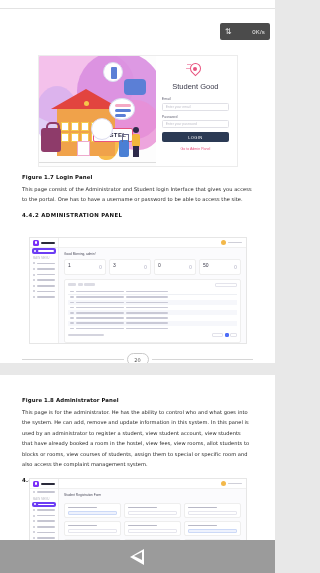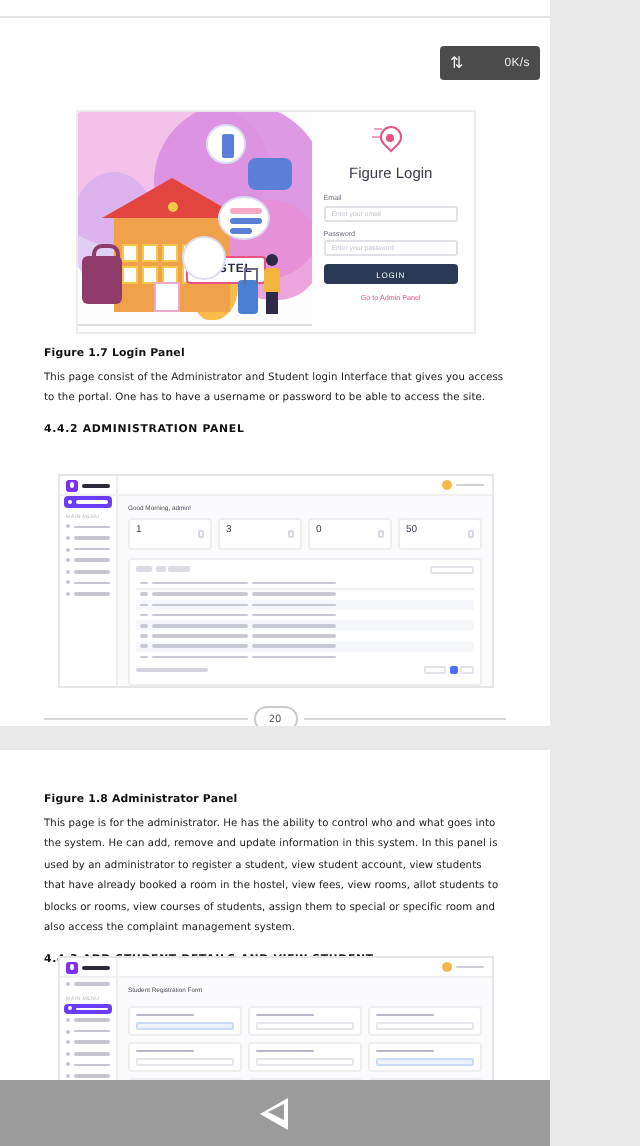--- a/index.html
+++ b/index.html
@@ -263,21 +263,21 @@
 
       <div class="login-form">
         <div class="pin-icon">
           <div class="pin">
             <div class="pin-r"></div>
               <div class="pin-r2"></div>
             <div class="pin-b"></div>
               <div class="pin-c"></div>
           </div>
         </div>
-        <div class="login-title">Figure Login</div>
+        <div class="login-title">Student Good</div>
 
         <div class="fld-label">Email</div>
         <div class="fld">Enter your email</div>
 
         <div class="fld-label">Password</div>
         <div class="fld">Enter your password</div>
 
         <div class="login-btn">LOGIN</div>
         <div class="login-link">Go to Admin Panel</div>
       </div>

